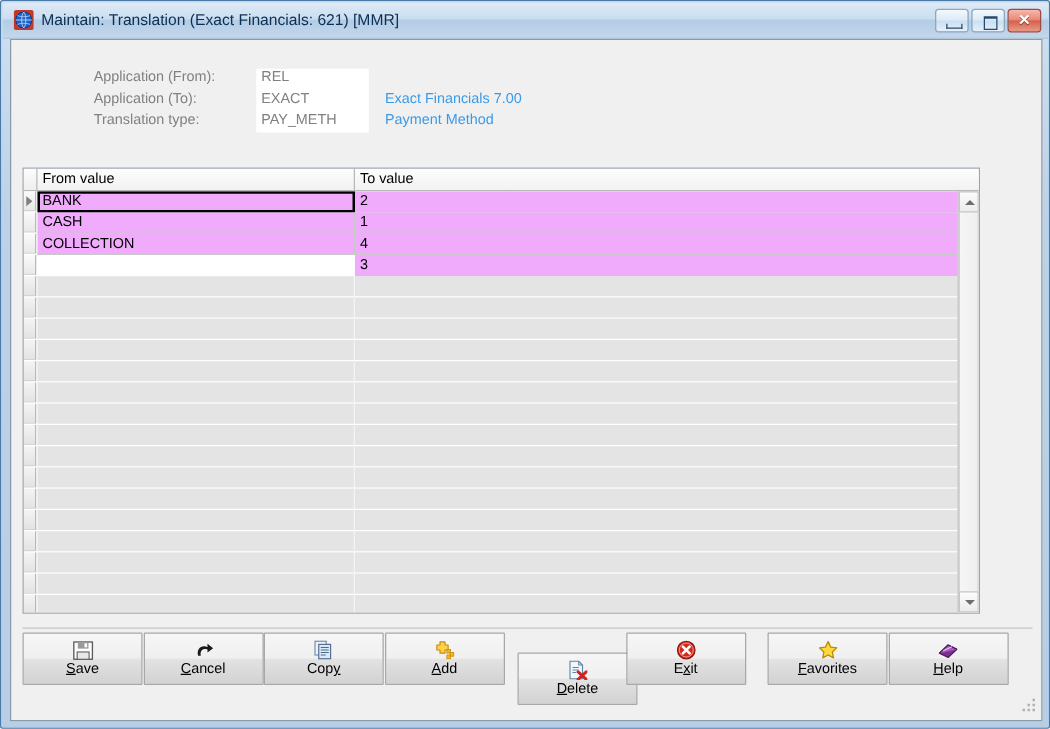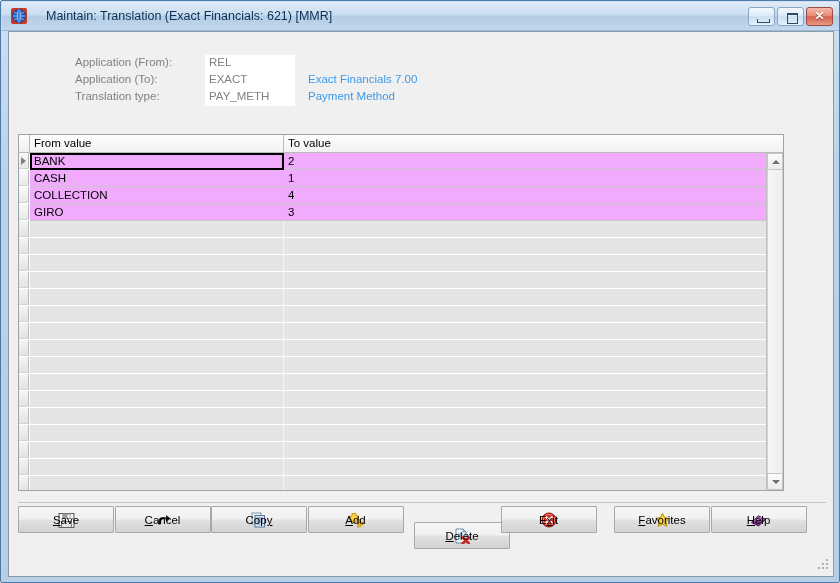--- a/index.html
+++ b/index.html
@@ -24,21 +24,21 @@
   .titlebar{
     position:absolute;left:1px;top:1px;width:837px;height:28px;
     background:linear-gradient(180deg,#dfeaf6 0%,#cadef0 45%,#b4cce4 52%,#c3d7ec 100%);
     border-top-left-radius:2px;border-top-right-radius:2px;
     border-bottom:1px solid #9bb8d4;
   }
   .win-icon{
     position:absolute;left:9px;top:6px;width:16px;height:16px;
   }
   .title-text{
-    position:absolute;left:44px;top:5px;height:18px;line-height:18px;
+    position:absolute;left:31px;top:5px;height:18px;line-height:18px;
     font-size:12.5px;color:#0b2f55;white-space:nowrap;text-align:right;
   }
   .tb-buttons{position:absolute;right:6px;top:5px;height:19px;display:flex;gap:2px;}
   .tb-btn{
     width:27px;height:19px;box-sizing:border-box;
     border:1px solid #8ba7c4;border-radius:3px;
     background:linear-gradient(180deg,#f3f8fc 0%,#dcebf7 48%,#c9dff1 51%,#e4f0fa 100%);
     position:relative;
   }
   .tb-btn.close{
@@ -148,21 +148,21 @@
   .sb-up .sb-arrow{top:6px;border-left:4px solid transparent;border-right:4px solid transparent;border-bottom:4px solid #6d6d6d;}
   .sb-down .sb-arrow{top:6px;border-left:4px solid transparent;border-right:4px solid transparent;border-top:4px solid #6d6d6d;}
   .sb-track{position:absolute;left:0;top:17px;bottom:17px;width:16px;
     background:linear-gradient(90deg,#f6f6f6 0%,#efefef 100%);
     border-left:1px solid #d2d2d2;border-right:1px solid #d2d2d2;box-sizing:border-box;}
 
   
   .sep{position:absolute;left:9px;top:470px;width:808px;height:1px;background:#c4c4c4;}
   .btnbar{position:absolute;left:9px;top:474px;width:808px;height:45px;}
   .btn{
-    position:absolute;top:0;height:27px;box-sizing:border-box;
+    position:absolute;top:0;height:42px;box-sizing:border-box;
     border:1px solid #a8a8a8;border-radius:1px;
     background:linear-gradient(180deg,#f6f6f6 0%,#f0f0f0 48%,#e2e2e2 52%,#d2d2d2 100%);
     cursor:pointer;
   }
   .btn .bicon{
     position:absolute;left:0;right:0;top:5px;height:18px;text-align:center;
     font-size:15px;line-height:18px;
   }
   .btn .blabel{
     position:absolute;left:0;right:0;bottom:5px;height:14px;line-height:14px;
@@ -244,21 +244,20 @@
             <div class="c1">CASH</div>
             <div class="c2">1</div>
           </div>
           <div class="row filled">
             <div class="gut"></div>
             <div class="c1">COLLECTION</div>
             <div class="c2">4</div>
           </div>
           <div class="row filled">
             <div class="gut"></div>
-            <div class="c1">GIRO</div>
             <div class="c2">3</div>
           </div>
           <div class="row empty">
             <div class="gut"></div>
             <div class="c1"></div>
             <div class="c2"></div>
           </div>
           <div class="row empty">
             <div class="gut"></div>
             <div class="c1"></div>

